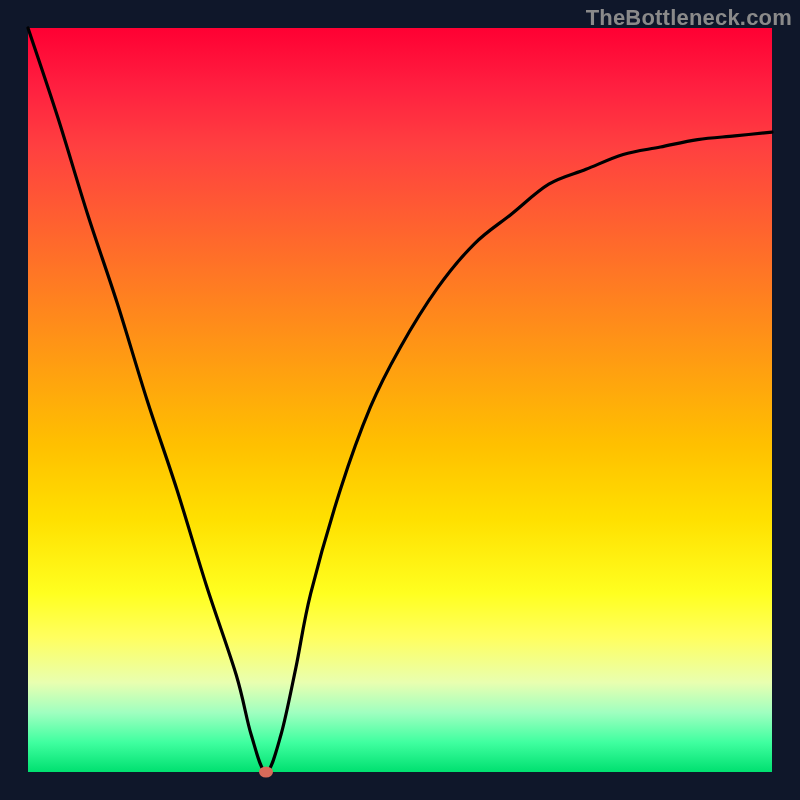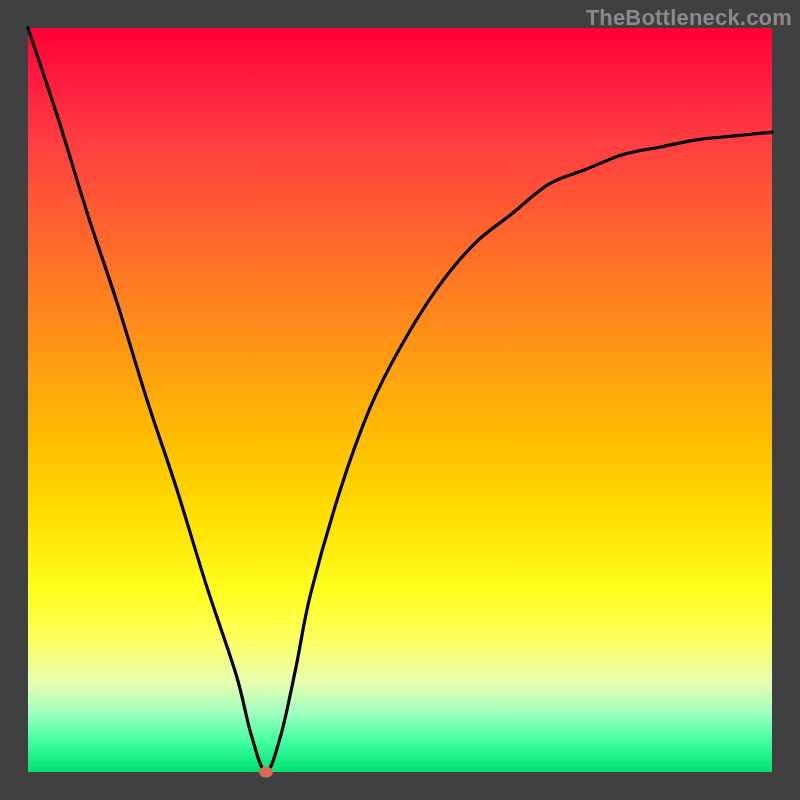--- a/index.html
+++ b/index.html
@@ -9,21 +9,21 @@
     height: 800px;
     background: #000000;
     overflow: hidden;
   }
   .frame {
     position: absolute;
     left: 0;
     top: 0;
     width: 800px;
     height: 800px;
-    background: #404040;
+    background: #0f172a;
   }
   .plot-area {
     position: absolute;
     left: 28px;
     top: 28px;
     width: 744px;
     height: 744px;
     
     background: linear-gradient(to bottom,
       #ff0033 0%,

